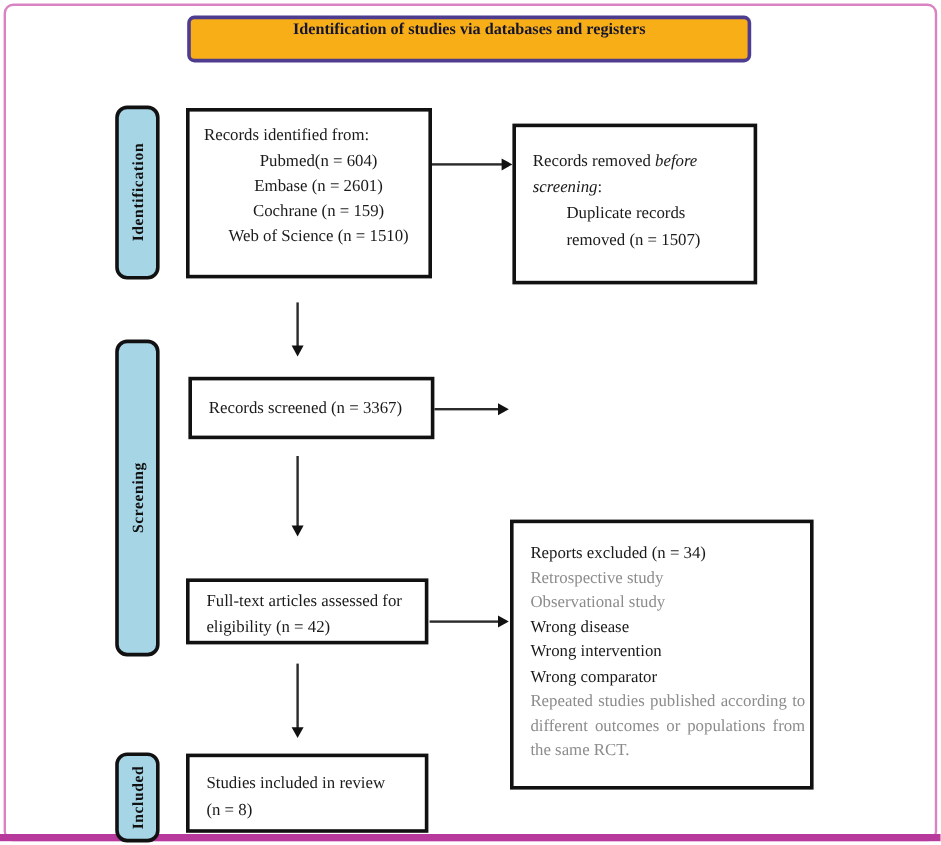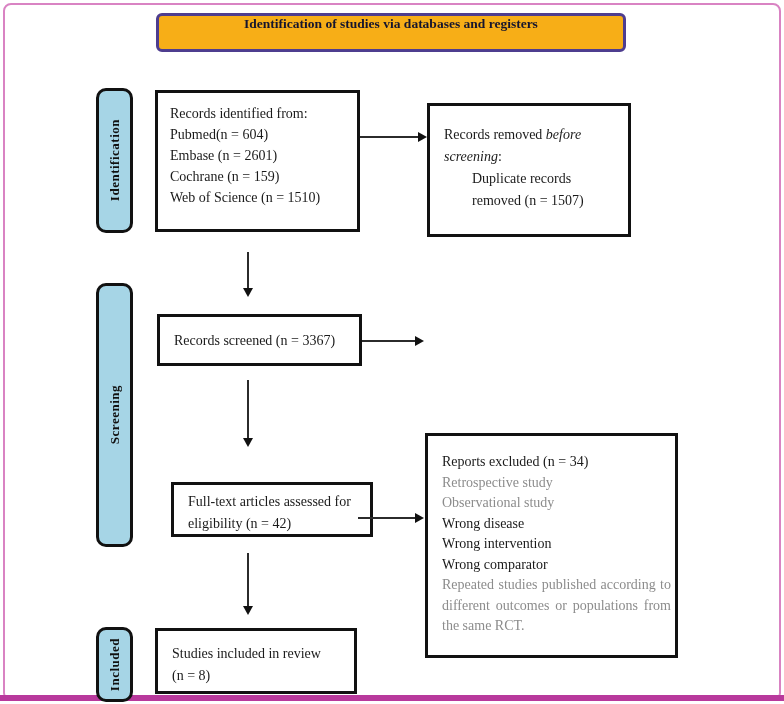--- a/index.html
+++ b/index.html
@@ -33,24 +33,24 @@
   .tab-screening{left:96px;top:283px;height:264px;}
   .tab-included{left:96px;top:627px;height:75px;}
   .fbox{
     position:absolute;background:#fff;border:3px solid #111;box-sizing:border-box;
     font-size:14px;line-height:21px;z-index:2;
   }
   .box-identified{left:155px;top:90px;width:205px;height:142px;padding:10px 10px 0 12px;}
   .box-removed{left:427px;top:103px;width:204px;height:134px;padding:18px 12px 0 14px;line-height:22px;}
   .box-screened{left:157px;top:314px;width:205px;height:52px;display:flex;align-items:center;padding-left:14px;}
   .box-excluded-ta{left:424px;top:317px;width:200px;height:51px;padding:5px 10px 0 12px;line-height:21px;}
-  .box-fulltext{left:171px;top:482px;width:202px;height:55px;padding:6px 10px 0 14px;line-height:22px;}
+  .box-fulltext{left:155px;top:482px;width:202px;height:55px;padding:6px 10px 0 14px;line-height:22px;}
   .box-reports{left:425px;top:433px;width:253px;height:225px;padding:16px 4px 0 14px;line-height:20.5px;}
   .box-included{left:155px;top:628px;width:202px;height:66px;padding:12px 10px 0 14px;line-height:22px;}
-  .indent{}
+  .indent{margin-left:14px;text-align:center;}
   .indent2{margin-left:28px;}
   .muted{color:#8c8c8c;}
   .justify{text-align:justify;}
   .arrow-line{position:absolute;background:#2b2b2b;z-index:2;}
   .arrow-head{position:absolute;width:0;height:0;z-index:2;}
   .head-right{border-top:5px solid transparent;border-bottom:5px solid transparent;border-left:9px solid #111;}
   .head-down{border-left:5px solid transparent;border-right:5px solid transparent;border-top:9px solid #111;}
   em{font-style:italic;}
 </style>
 </head>

